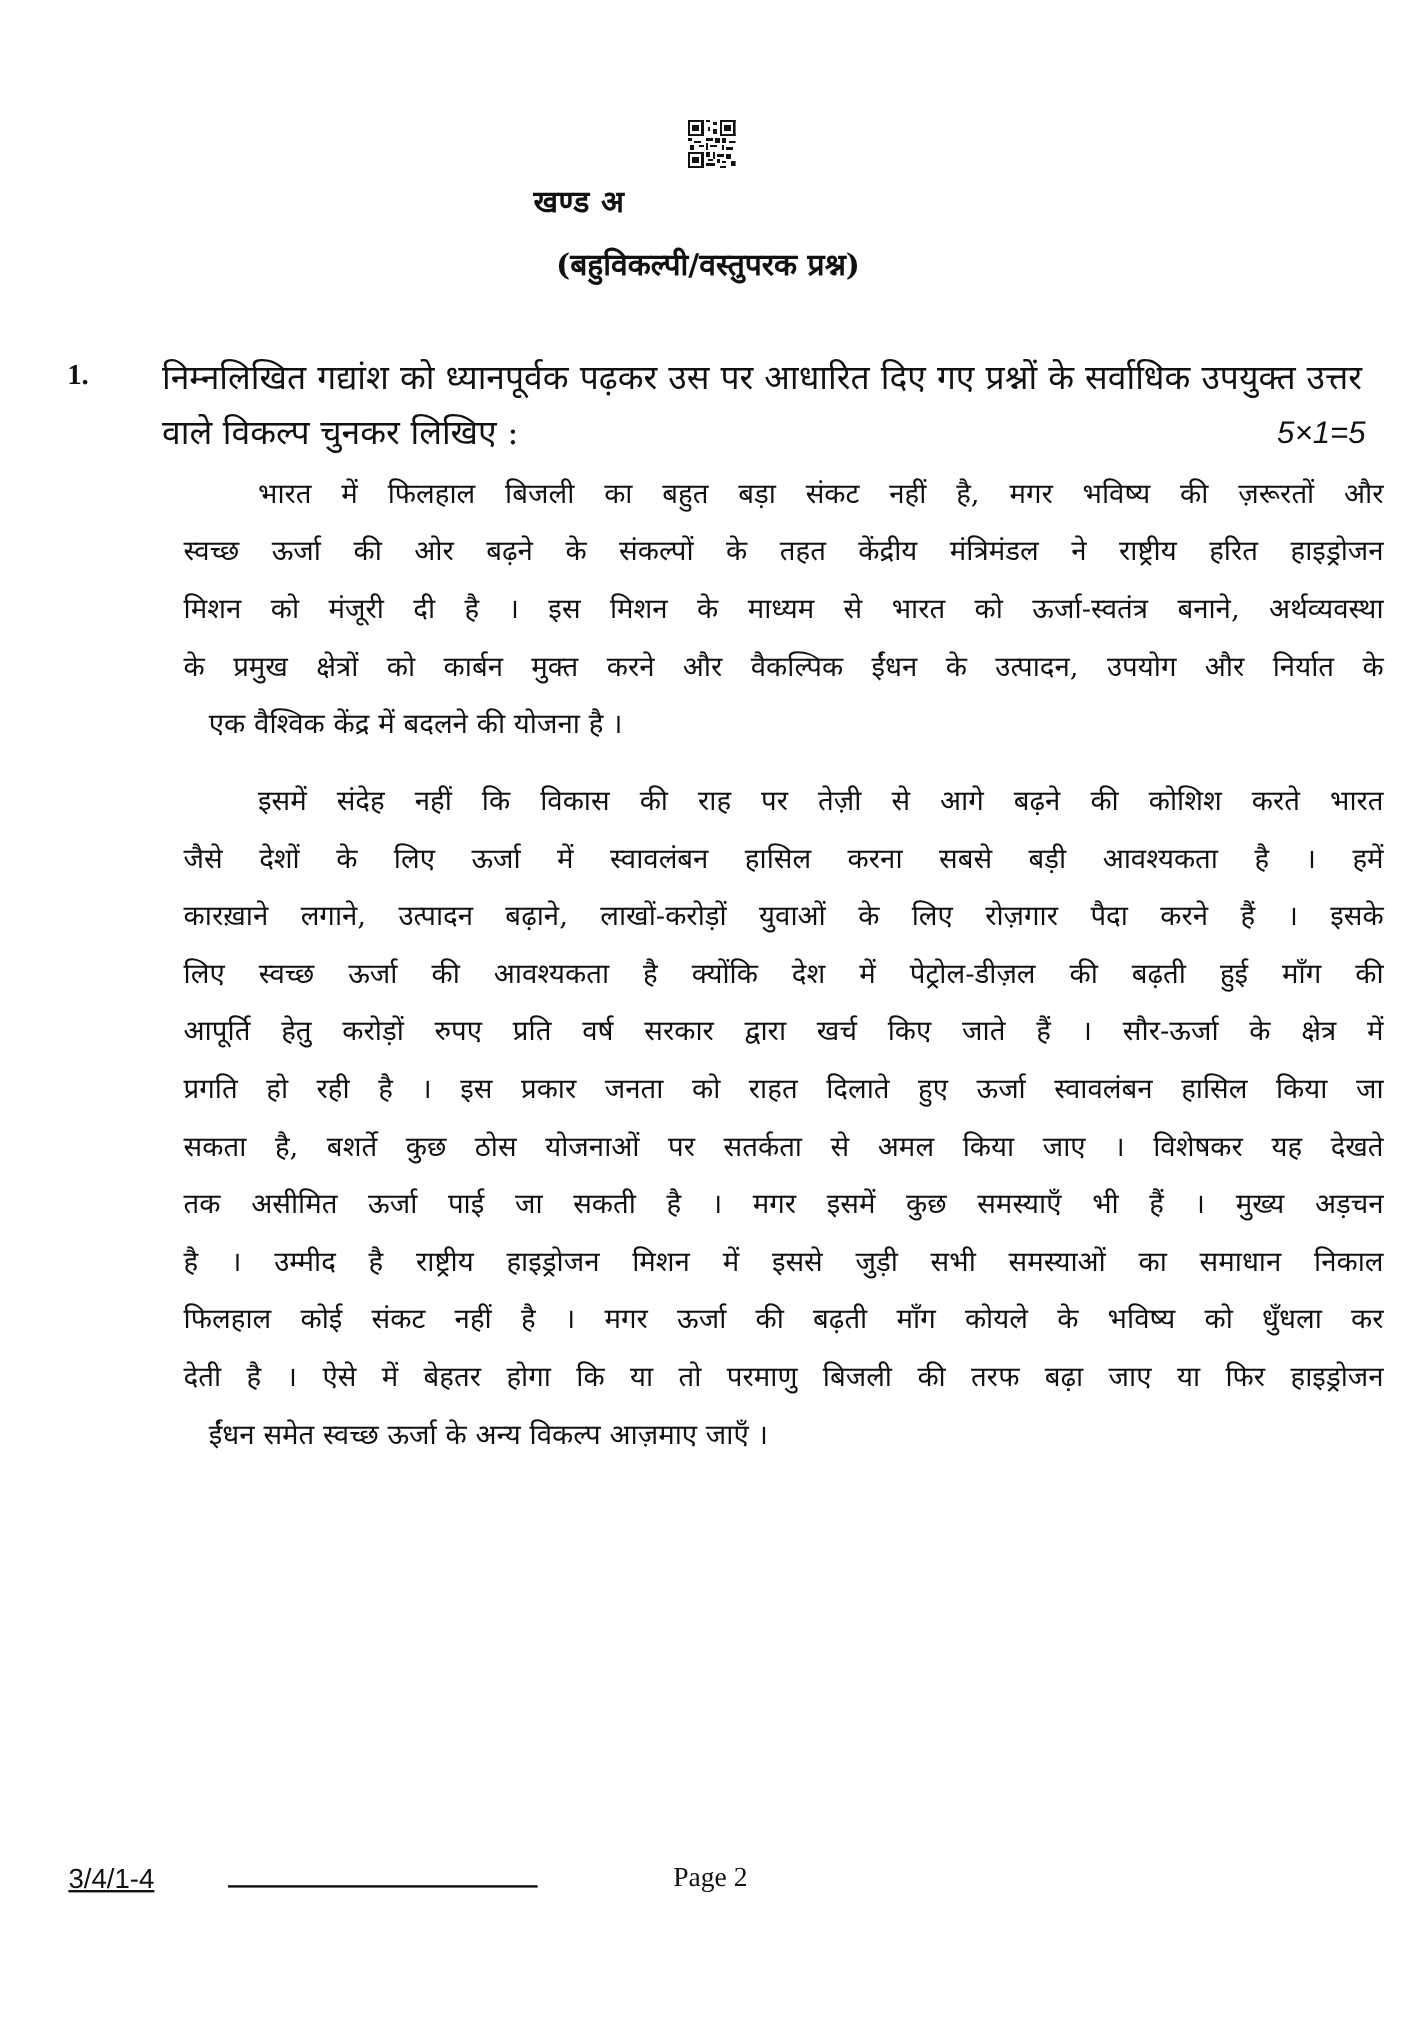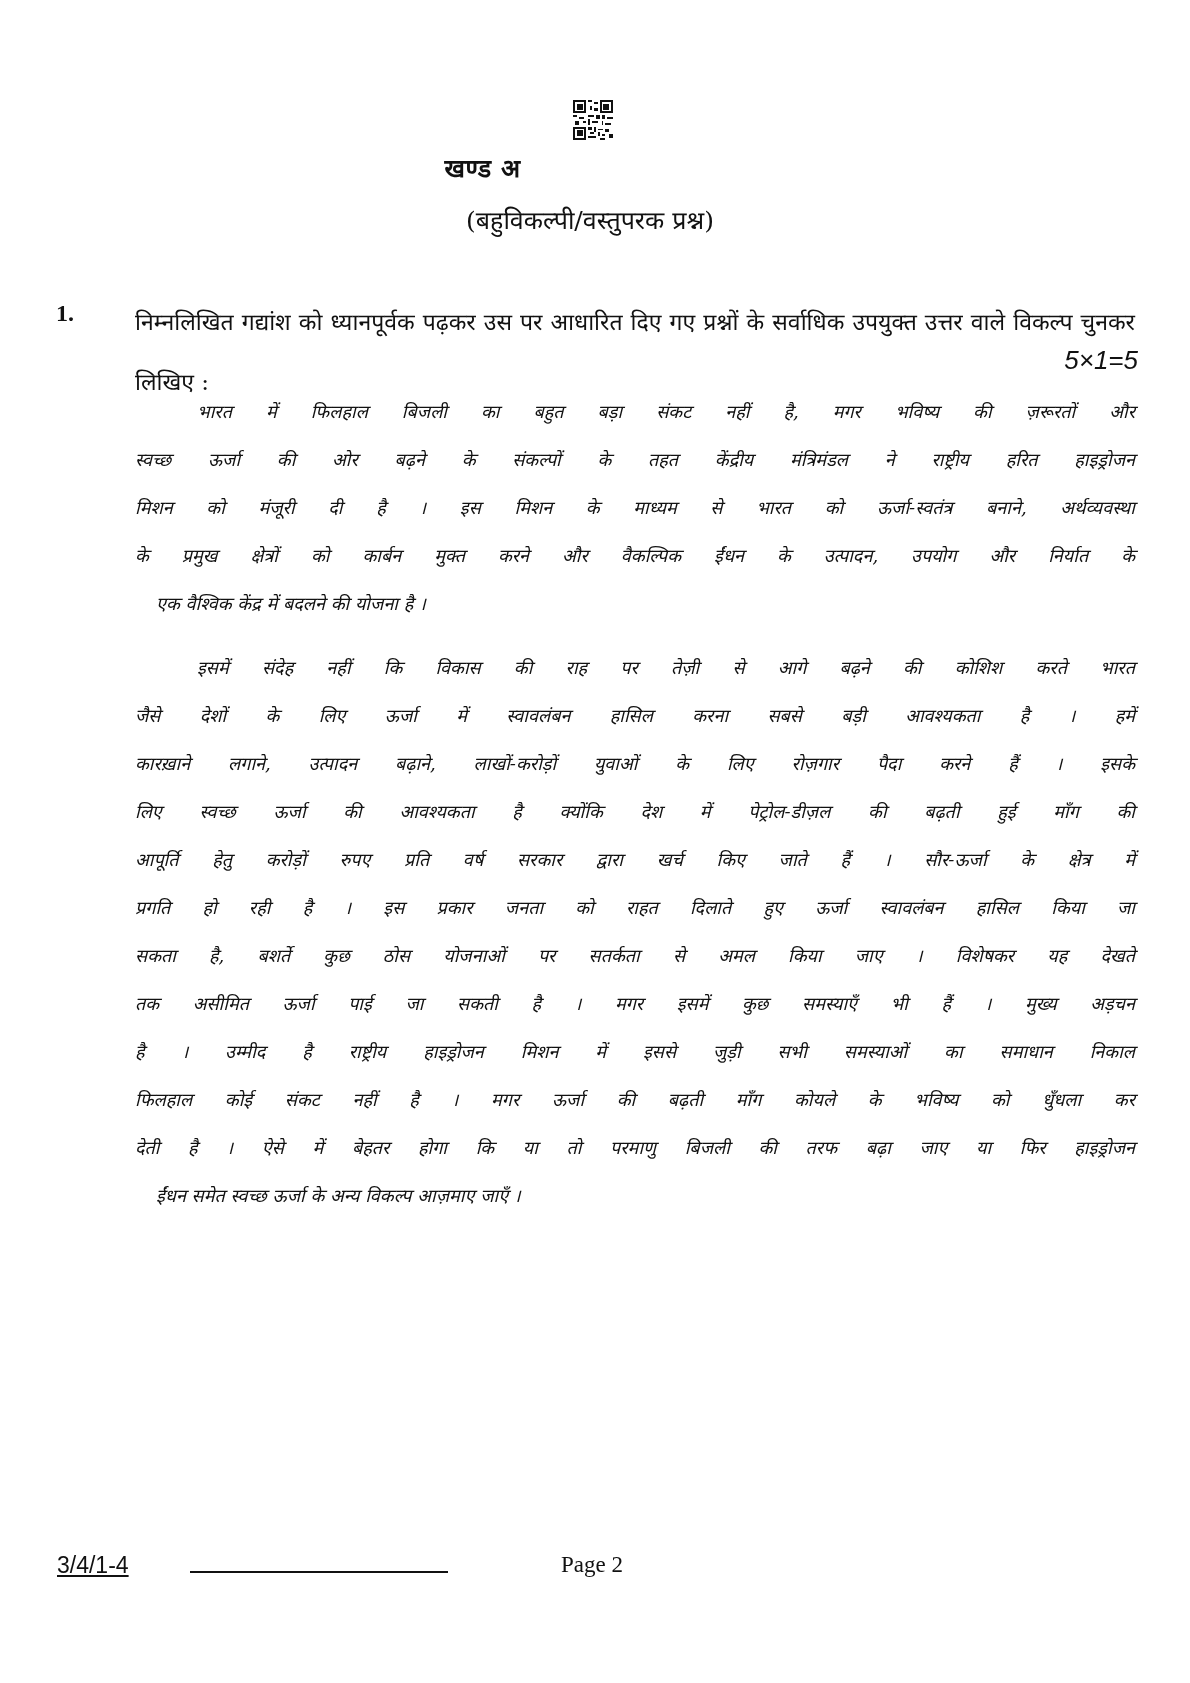--- a/index.html
+++ b/index.html
@@ -41,57 +41,56 @@
     font-weight: bold;
     letter-spacing: 0.5px;
   }
   .section-subtitle {
     position: absolute;
     left: 0;
     width: 1180px;
     top: 202px;
     text-align: center;
     font-size: 25px;
-    font-weight: normal;
+    font-weight: bold;
   }
 
   .q-number {
     position: absolute;
     left: 56px;
     top: 300px;
     font-size: 24px;
     font-weight: bold;
     font-family: "Liberation Serif", serif;
   }
   .q-instruction {
     position: absolute;
     left: 135px;
     top: 292px;
     width: 1000px;
-    font-size: 23px;
-    line-height: 60px;
+    font-size: 28px;
+    line-height: 46px;
     text-align: justify;
     text-align-last: left;
   }
   .q-marks {
     position: absolute;
     right: 52px;
     top: 345px;
     font-size: 26px;
     font-style: italic;
     font-family: Liberation Sans, sans-serif;
   }
 
   .passage {
     position: absolute;
-    left: 135px;
+    left: 153px;
     width: 1000px;
-    font-size: 18px;
+    font-size: 23px;
     line-height: 48px;
-    font-style: italic;
   }
   .passage .line {
     display: block;
     text-align: justify;
     text-align-last: justify;
     white-space: nowrap;
     height: 48px;
   }
   .passage .line.last {
     text-align-last: left;

